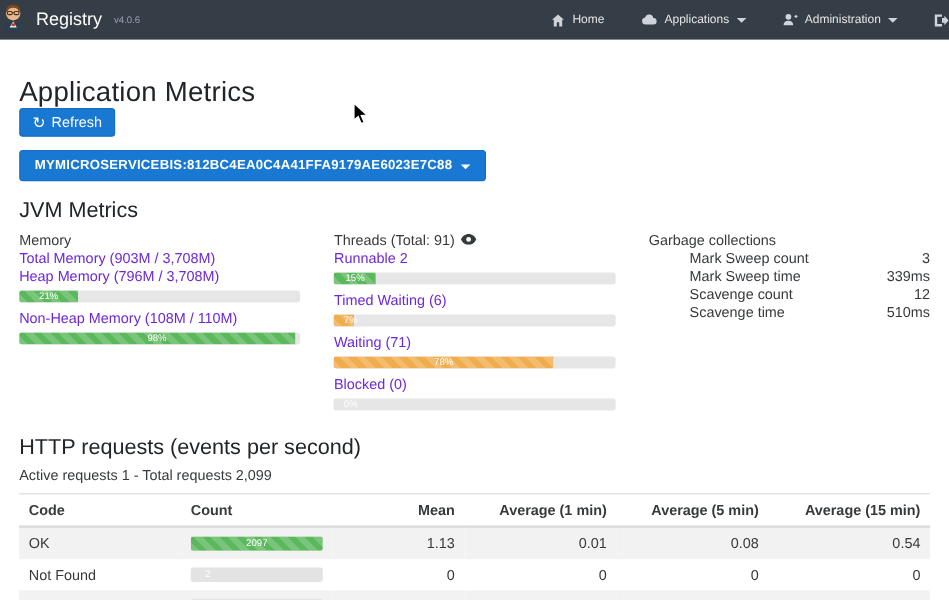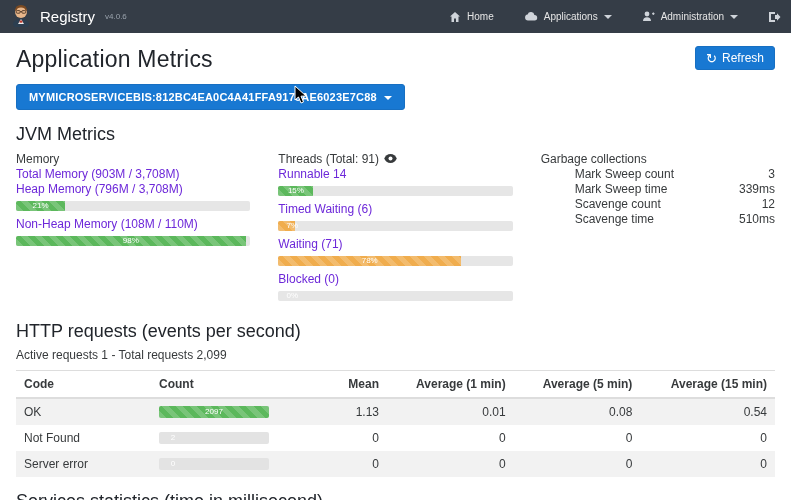--- a/index.html
+++ b/index.html
@@ -1,35 +1,35 @@
 <!DOCTYPE html>
 <html><head>
 <meta charset="utf-8">
 <style>
   * { margin:0; padding:0; box-sizing:border-box; }
   html,body { width:791px; height:500px; overflow:hidden; background:#fff;
     font-family:"Liberation Sans","DejaVu Sans",sans-serif; color:#333; }
 
   
   .navbar { height:33px; background:#353d47; display:flex; align-items:center;
-    padding:0 10px; justify-content:space-between; }
+    padding:0 0; justify-content:space-between; }
   .brand { display:flex; align-items:center; gap:8px; cursor:pointer; }
   .brand-name { color:#ffffff; font-size:15px; font-weight:500; }
   .brand-ver { color:#9aa3ad; font-size:8px; margin-left:2px; }
   .nav-items { display:flex; align-items:center; gap:30px; }
   .nav-item { display:flex; align-items:center; gap:6px; color:#e5e5e5;
     font-size:10px; cursor:pointer; }
   .nav-item svg { display:block; }
   .caret { width:0; height:0; border-left:4px solid transparent;
     border-right:4px solid transparent; border-top:4px solid #cfd4da; margin-top:1px; }
 
   
   .content { padding:0 16px; }
   .page-header { display:flex; justify-content:space-between; align-items:flex-start;
-    margin-top:13px; }
+    margin-top:30px;flex-direction:column; }
   h2.page-title { font-size:23px; font-weight:500; color:#21252b; letter-spacing:.2px; }
   .btn-refresh { background:#1878d2; border:1px solid #176fc2; color:#fff; font-size:12px;
     padding:4px 10px; border-radius:3px; display:flex; align-items:center; gap:5px; cursor:pointer;
     font-family:inherit; }
   .refresh-glyph { font-size:13px; line-height:1; }
   .btn-instance { background:#1878d2; border:1px solid #176fc2; color:#fff; font-size:11px;
     font-weight:700; padding:6px 12px; border-radius:3px; margin-top:11px;
     display:inline-flex; align-items:center; gap:7px; cursor:pointer; font-family:inherit;
     letter-spacing:.2px; }
   .btn-instance .caret { border-top-color:#fff; }
@@ -168,21 +168,21 @@
     <div class="jvm-col">
       <div class="col-heading">
         <span>Threads (Total: 91)</span>
         <span>
           <svg width="13" height="9" viewBox="0 0 13 9">
               <path d="M6.5 0 C3.5 0 1.2 2 0.2 4.5 C1.2 7 3.5 9 6.5 9 C9.5 9 11.8 7 12.8 4.5 C11.8 2 9.5 0 6.5 0 Z" fill="#373a3c"></path>
               <circle cx="6.5" cy="4.5" r="2" fill="#fff"></circle>
             </svg>
         </span>
       </div>
-      <div class="small-label">Runnable 14</div>
+      <div class="small-label">Runnable 2</div>
       <div class="pbar">
         <div class="pfill c-green" style="width: 15%;"></div>
         <span class="plabel" style="width: 15%;">15%</span>
       </div>
       <div class="small-label">Timed Waiting (6)</div>
       <div class="pbar">
         <div class="pfill c-orange" style="width: 7%;"></div>
         <span class="plabel" style="width: 7%;">7%</span>
       </div>
       <div class="small-label">Waiting (71)</div>

